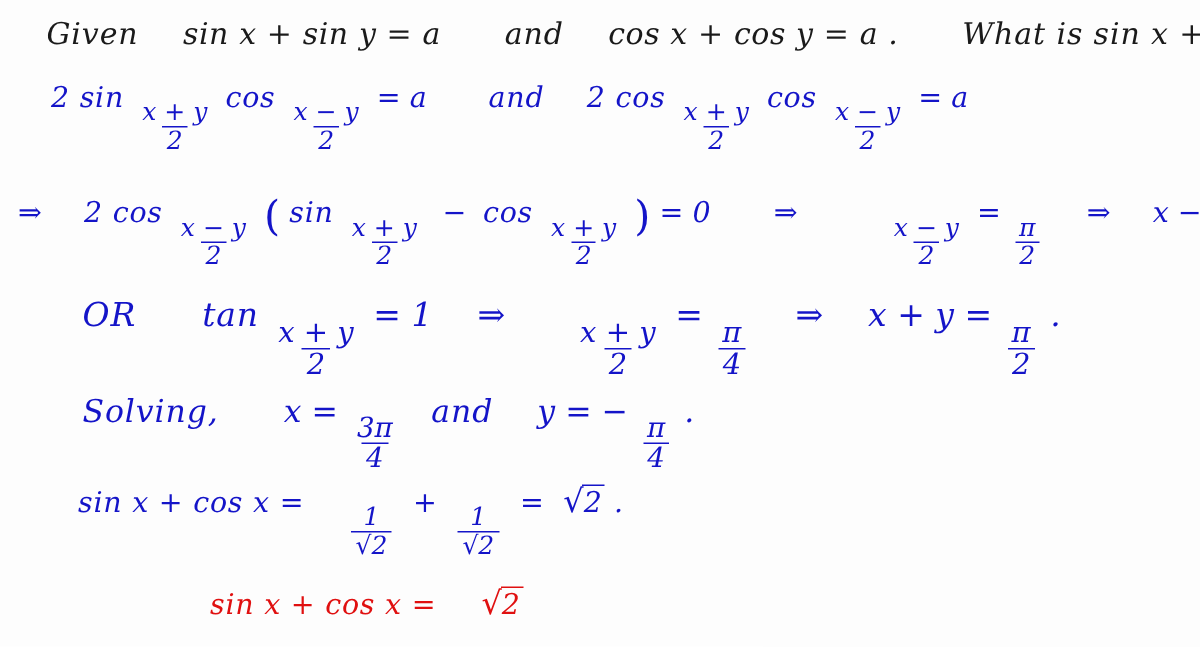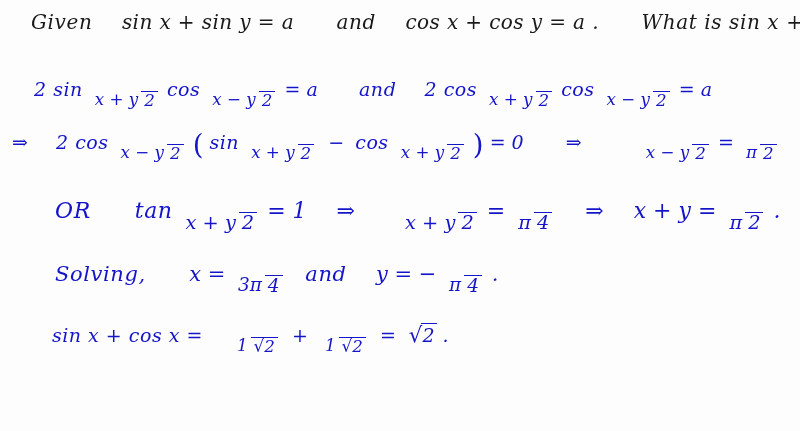--- a/index.html
+++ b/index.html
@@ -28,31 +28,31 @@
   .ink-blue  { color: #1414c8; }
   .ink-red   { color: #e01010; }
 
   .q {
     top: 10px;
     left: 18px;
     font-size: 20px;
     letter-spacing: 0.4px;
   }
 
-  .l1 { top: 78px; left: 34px; font-size: 19px; }
+  .l1 { top: 54px; left: 34px; font-size: 19px; }
   .l2 { top: 128px; left: 12px; font-size: 19px; }
   .l3 { top: 198px; left: 42px; font-size: 22px; }
   .l4 { top: 262px; left: 42px; font-size: 21px; }
   .l5 { top: 322px; left: 52px; font-size: 19px; }
   .l6 { top: 390px; left: 140px; font-size: 19px; }
 
   
   .frac {
     display: inline-flex;
-    flex-direction: row;
+    flex-direction: column;
     align-items: center;
     justify-content: center;
     vertical-align: -0.55em;
     margin: 0 3px;
     font-size: 0.88em;
     line-height: 1.04;
   }
   .frac .num { padding: 0 3px; }
   .frac .den { padding: 0 3px; border-top: 1.6px solid currentColor; }
 
@@ -233,14 +233,21 @@
       <span class="num">1</span>
       <span class="den">√2</span>
     </span>
     <span class="op">=</span>
     <span class="sqrt">
       <span class="radic">√</span><span class="rad-body">2</span>
     </span>
     <span>.</span>
   </div>
 
+  <div class="line l6 ink-red">
+    <span class="fn">sin x + cos x =</span>
+    <span class="spacer"></span>
+    <span class="sqrt">
+      <span class="radic">√</span><span class="rad-body">2</span>
+    </span>
+  </div>
 
 </div>
 
 </body></html>

